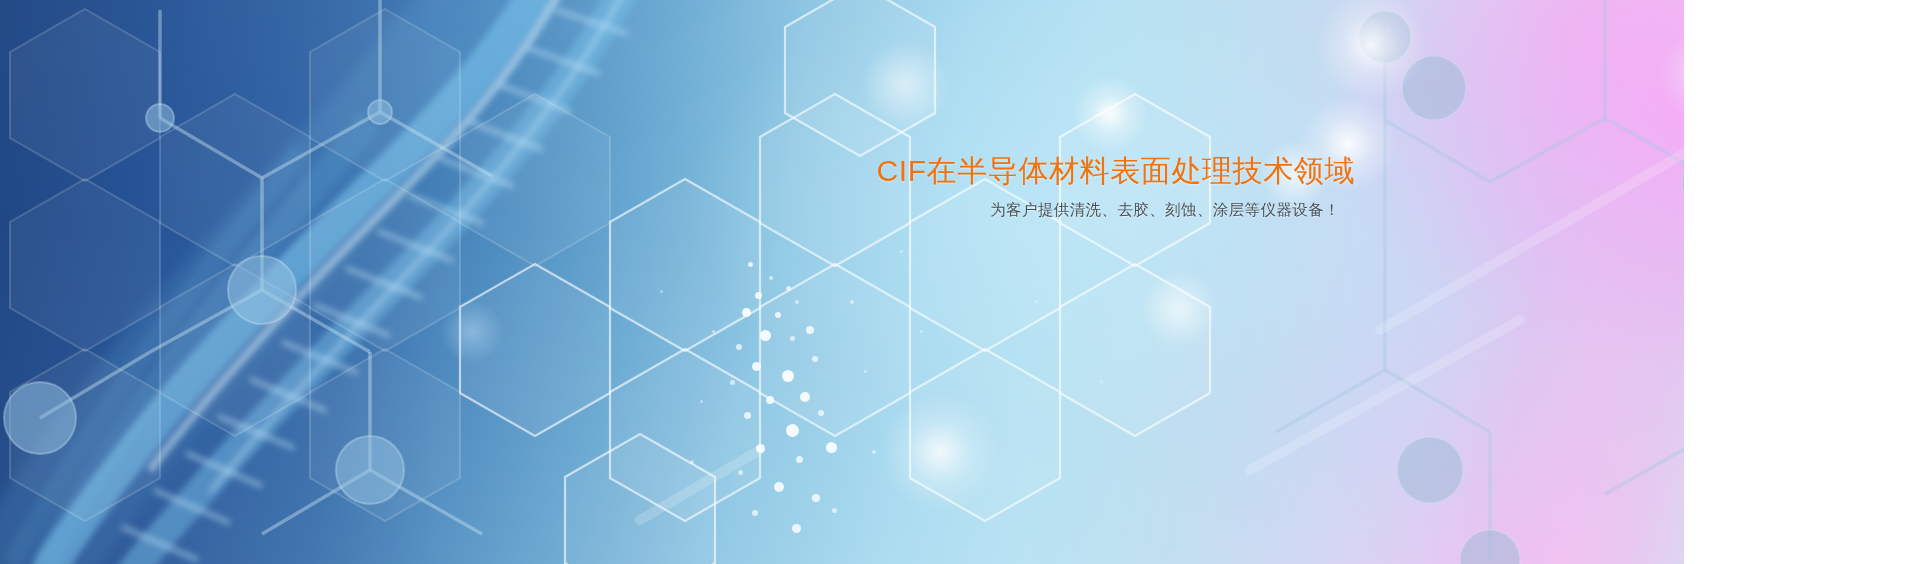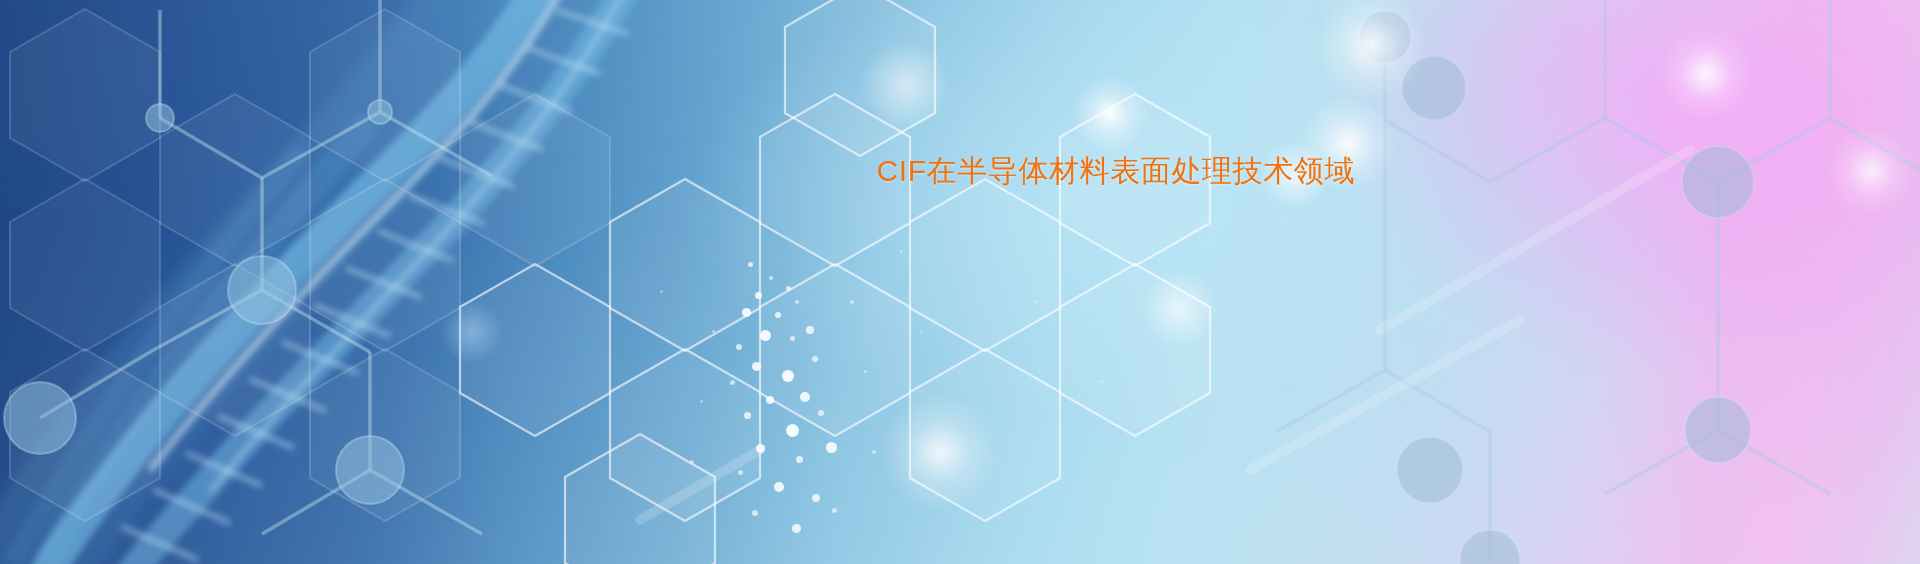--- a/index.html
+++ b/index.html
@@ -1,17 +1,17 @@
 <!DOCTYPE html>
 <html><head>
 <meta charset="utf-8">
 <style>
   html,body{margin:0;padding:0;background:#fff;}
   #banner{
-    position:relative;width:1920px;height:564px;overflow:hidden;
+    position:relative;width:1684px;height:564px;overflow:hidden;
     font-family:"Liberation Sans","DejaVu Sans",sans-serif;
   }
   .layer{position:absolute;inset:0;}
 
   
   #bg-base{
     background:linear-gradient(100deg,
       #28528f 0%, #2b5a9e 9%, #3165a6 16%,
       #3b74b0 23%, #4d8cc0 30%, #69a9d2 38%,
       #8cc6e3 46%, #a6d9ef 55%, #b3e0f2 62%,
@@ -279,15 +279,16 @@
     <div class="spark" style="left:872px;top:450px;width:4px;height:4px;opacity:.5;"></div>
     <div class="spark" style="left:660px;top:290px;width:3px;height:3px;opacity:.4;"></div>
     <div class="spark" style="left:900px;top:250px;width:3px;height:3px;opacity:.4;"></div>
     <div class="spark" style="left:920px;top:330px;width:3px;height:3px;opacity:.38;"></div>
     <div class="spark" style="left:1035px;top:300px;width:3px;height:3px;opacity:.35;"></div>
     <div class="spark" style="left:1100px;top:380px;width:3px;height:3px;opacity:.3;"></div>
   </div>
 
   <div id="text-block">
     <div id="headline">CIF在半导体材料表面处理技术领域</div>
+    <div id="subtitle">为客户提供清洗、去胶、刻蚀、涂层等仪器设备！</div>
   </div>
 
 </div>
 
 </body></html>

